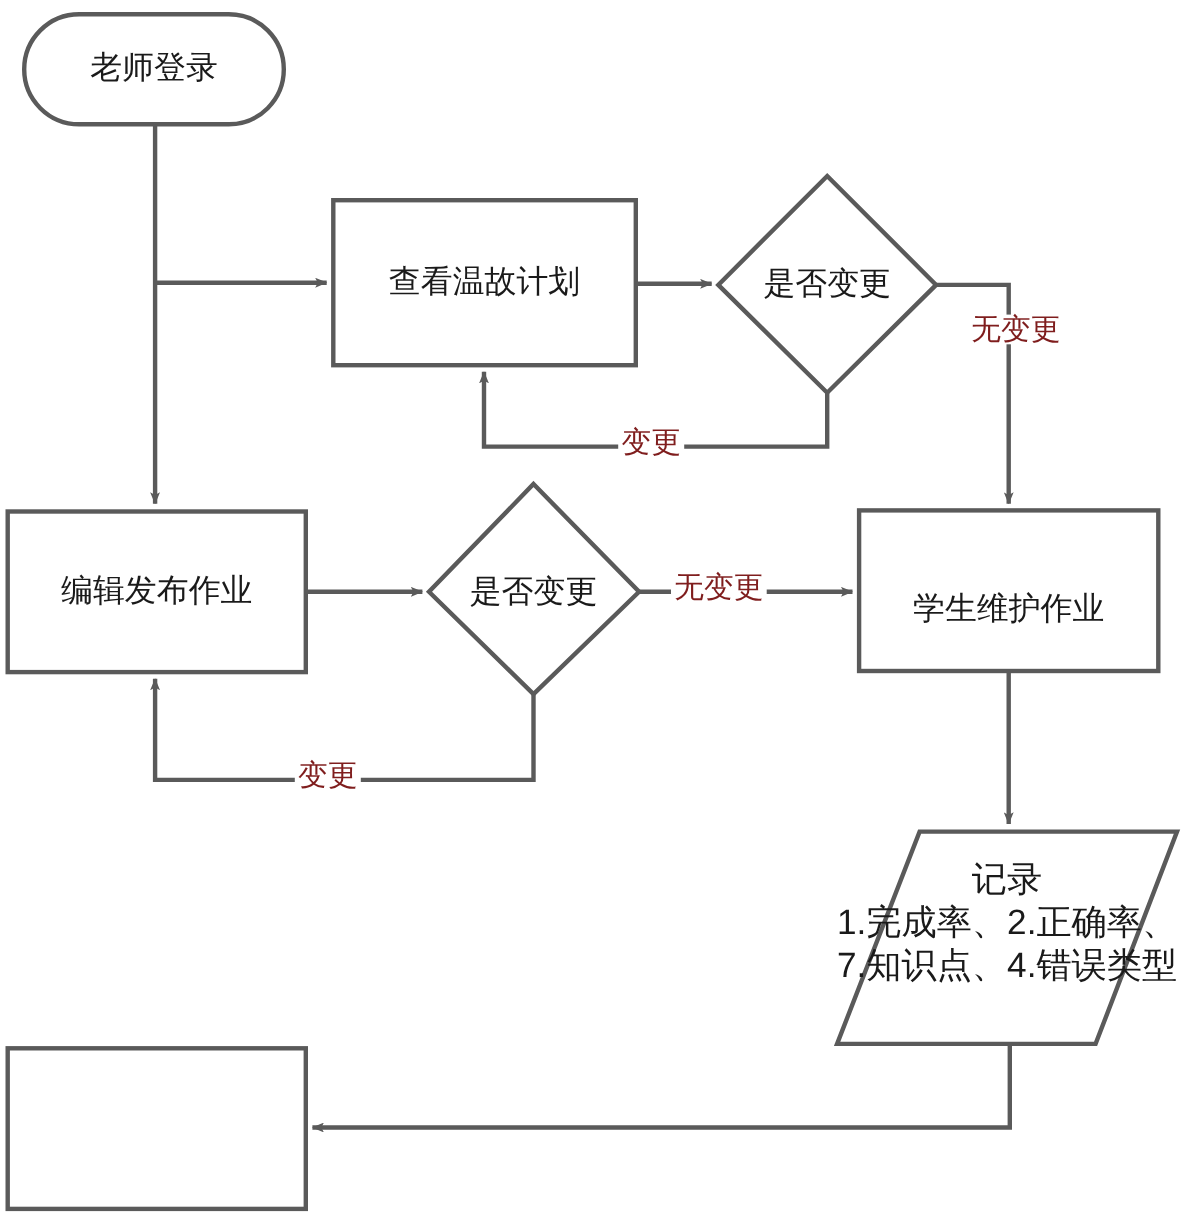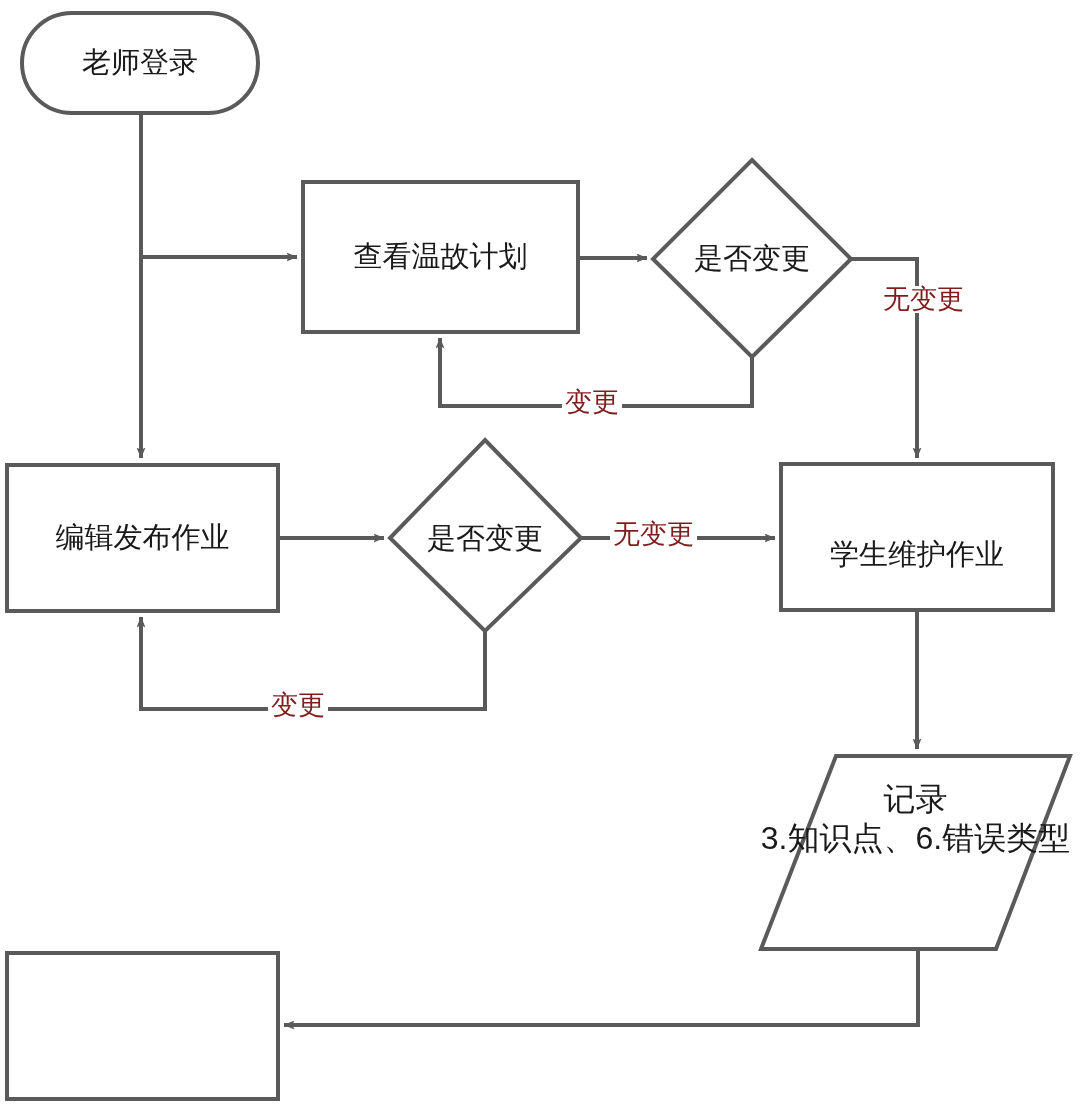--- a/index.html
+++ b/index.html
@@ -110,21 +110,22 @@
   <div class="node-text" style="left:652px; top:244px; width:200px;">是否变更</div>
 
   <div class="node-text" style="left:7px; top:523px; width:271px;">编辑发布作业</div>
 
   <div class="node-text" style="left:385px; top:524px; width:200px;">是否变更</div>
 
   <div class="node-text" style="left:781px; top:540px; width:272px;">学生维护作业</div>
 
   <div class="record-text" style="left:760px; top:780px; width:311px;">
     <div>记录</div>
-    <div>3.知识点、6.错误类型</div>
+    <div>1.完成率、2.正确率、</div>
+    <div>7.知识点、4.错误类型</div>
   </div>
 
 
   <div class="edge-label" style="left:880px; top:286px;">无变更</div>
 
   <div class="edge-label" style="left:562px; top:389px;">变更</div>
 
   <div class="edge-label" style="left:610px; top:521px;">无变更</div>
 
   <div class="edge-label" style="left:268px; top:692px;">变更</div>

